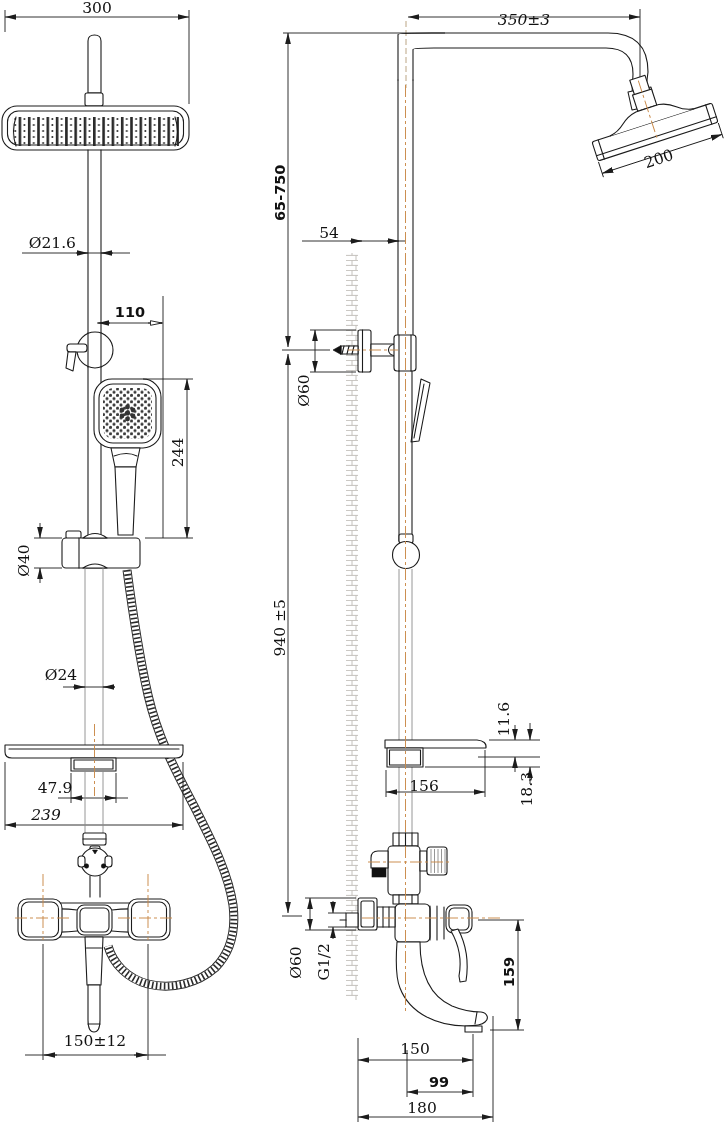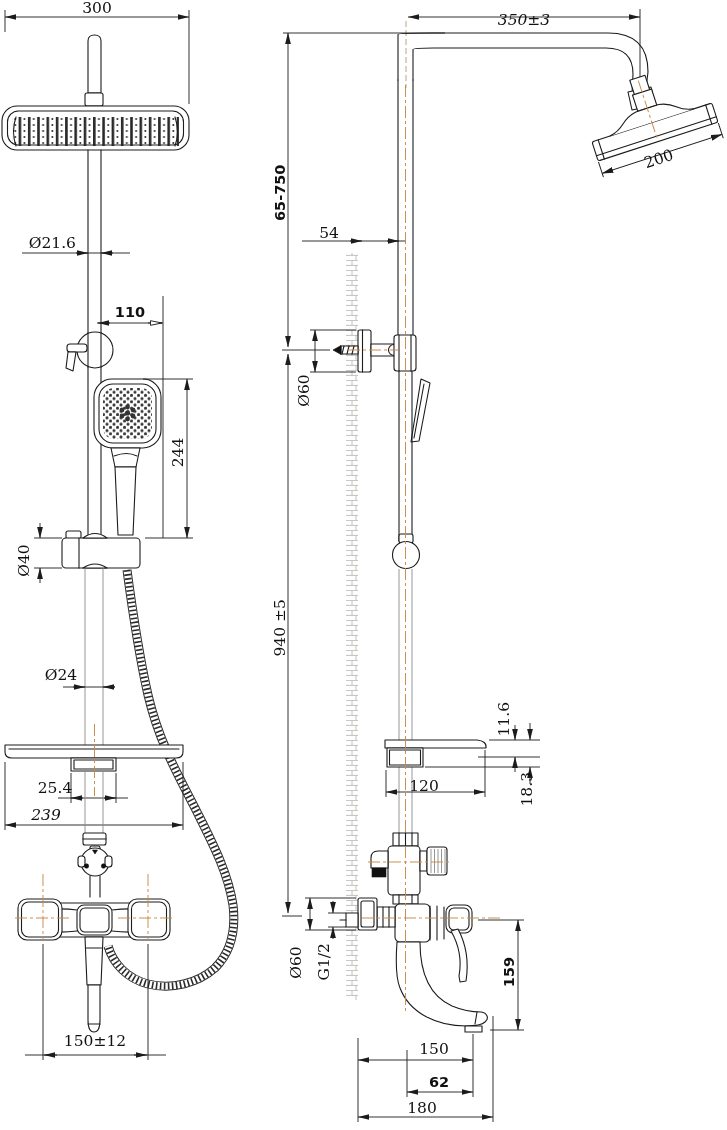--- a/index.html
+++ b/index.html
@@ -390,32 +390,32 @@
     </g>
   </g>
 </svg>
 
 <span class="lbl" style="left:75px;top:0px;width:44px;">300</span>
 <span class="lbl" style="left:18px;top:235px;width:58px;text-align:right;">Ø21.6</span>
 <span class="lbl lblb" style="left:112px;top:304px;width:36px;">110</span>
 <span class="lbl rot" style="left:161px;top:444px;width:34px;">244</span>
 <span class="lbl rot" style="left:7px;top:552px;width:34px;">Ø40</span>
 <span class="lbl" style="left:39px;top:667px;width:44px;">Ø24</span>
-<span class="lbl" style="left:37px;top:780px;width:36px;">25.4</span>
+<span class="lbl" style="left:37px;top:780px;width:36px;">47.9</span>
 <span class="lbl" style="left:28px;top:807px;width:36px;font-style:italic;">239</span>
 <span class="lbl" style="left:62px;top:1033px;width:66px;">150±12</span>
 
 <span class="lbl" style="left:495px;top:12px;width:58px;font-style:italic;">350±3</span>
 <span class="lbl rot18" style="left:639px;top:151px;width:40px;">200</span>
 <span class="lbl lblb rot" style="left:252px;top:185px;width:56px;">65-750</span>
 <span class="lbl" style="left:315px;top:225px;width:28px;">54</span>
 <span class="lbl rot" style="left:287px;top:382px;width:34px;">Ø60</span>
 <span class="lbl rot" style="left:252px;top:620px;width:56px;">940 ±5</span>
 <span class="lbl rot" style="left:487px;top:711px;width:34px;">11.6</span>
 <span class="lbl rot" style="left:510px;top:781px;width:34px;">18.3</span>
-<span class="lbl" style="left:406px;top:778px;width:36px;">120</span>
+<span class="lbl" style="left:406px;top:778px;width:36px;">156</span>
 <span class="lbl rot" style="left:279px;top:954px;width:34px;">Ø60</span>
 <span class="lbl rot" style="left:307px;top:955px;width:34px;">G1/2</span>
 <span class="lbl lblb rot" style="left:492px;top:964px;width:34px;">159</span>
-<span class="lbl" style="left:417px;top:1041px;width:34px;">150</span>
-<span class="lbl lblb" style="left:424px;top:1074px;width:30px;">62</span>
+<span class="lbl" style="left:398px;top:1041px;width:34px;">150</span>
+<span class="lbl lblb" style="left:424px;top:1074px;width:30px;">99</span>
 <span class="lbl" style="left:404px;top:1100px;width:36px;">180</span>
 </div>
 
 </body></html>

